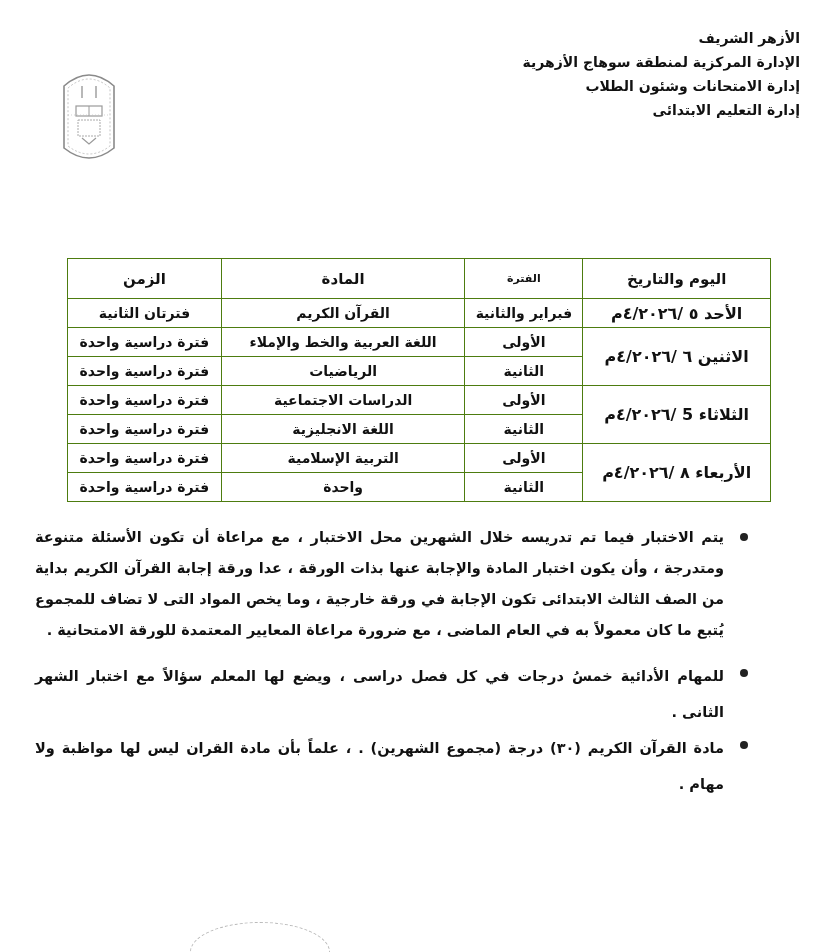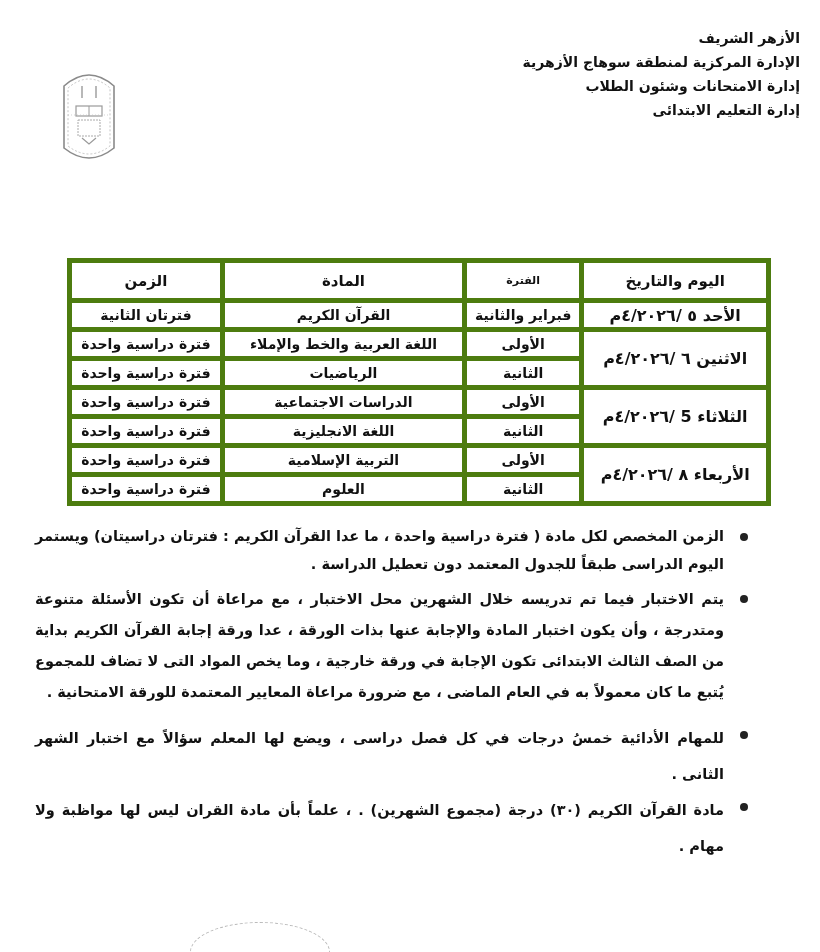--- a/index.html
+++ b/index.html
@@ -32,21 +32,21 @@
     .title-sub { font-size: 15px; font-weight: bold; line-height: 30px; padding-left: 40px; }
     .title-term { font-size: 21px; font-weight: bold; line-height: 36px; padding-left: 20px; }
 
     
     .schedule {
       position: absolute; top: 258px; left: 67px;
       width: 704px; border-collapse: collapse;
       font-weight: bold; font-size: 14px;
     }
     .schedule th, .schedule td {
-      border: 5px solid #4d7c0f;
+      border: 1px solid #4d7c0f;
       text-align: center; vertical-align: middle;
     }
     .schedule th { height: 40px; font-size: 15px; }
     .schedule th.small { font-size: 11px; }
     .schedule td { height: 29px; }
     .schedule td.date { font-size: 16px; }
     .col-date { width: 188px; }
     .col-period { width: 118px; }
     .col-subject { width: 244px; }
     .col-time { width: 154px; }
@@ -147,31 +147,27 @@
       </tr>
 
       <tr>
         <td class="date" rowspan="2">الأربعاء ٨ /٤/٢٠٢٦م</td>
         <td>الأولى</td>
         <td>التربية الإسلامية</td>
         <td>فترة دراسية واحدة</td>
       </tr>
       <tr>
         <td>الثانية</td>
-        <td>العلوم</td>
+        <td>واحدة</td>
         <td>فترة دراسية واحدة</td>
       </tr>
     </tbody>
   </table>
 
   <ul class="notes">
-    <li class="n1">
-      <span class="bullet"></span>
-      <span>الزمن المخصص لكل مادة ( فترة دراسية واحدة ، ما عدا القرآن الكريم : فترتان دراسيتان) ويستمر اليوم الدراسى طبقاً للجدول المعتمد دون تعطيل الدراسة .</span>
-    </li>
     <li class="n2">
       <span class="bullet"></span>
       <span>يتم الاختبار فيما تم تدريسه خلال الشهرين محل الاختبار ، مع مراعاة أن تكون الأسئلة متنوعة ومتدرجة ، وأن يكون اختبار المادة والإجابة عنها بذات الورقة ، عدا ورقة إجابة القرآن الكريم بداية من الصف الثالث الابتدائى تكون الإجابة في ورقة خارجية ، وما يخص المواد التى لا تضاف للمجموع يُتبع ما كان معمولاً به في العام الماضى ، مع ضرورة مراعاة المعايير المعتمدة للورقة الامتحانية .</span>
     </li>
     <li class="compact">
       <span class="bullet"></span>
       <span>للمهام الأدائية خمسُ درجات في كل فصل دراسى ، ويضع لها المعلم سؤالاً مع اختبار الشهر الثانى .</span>
     </li>
     <li class="compact">
       <span class="bullet"></span>

